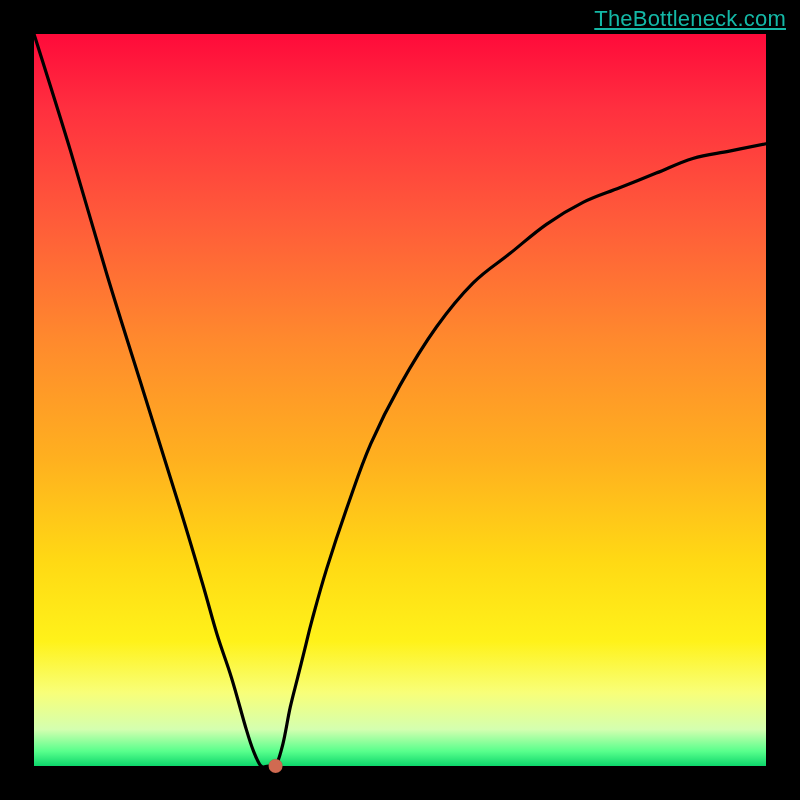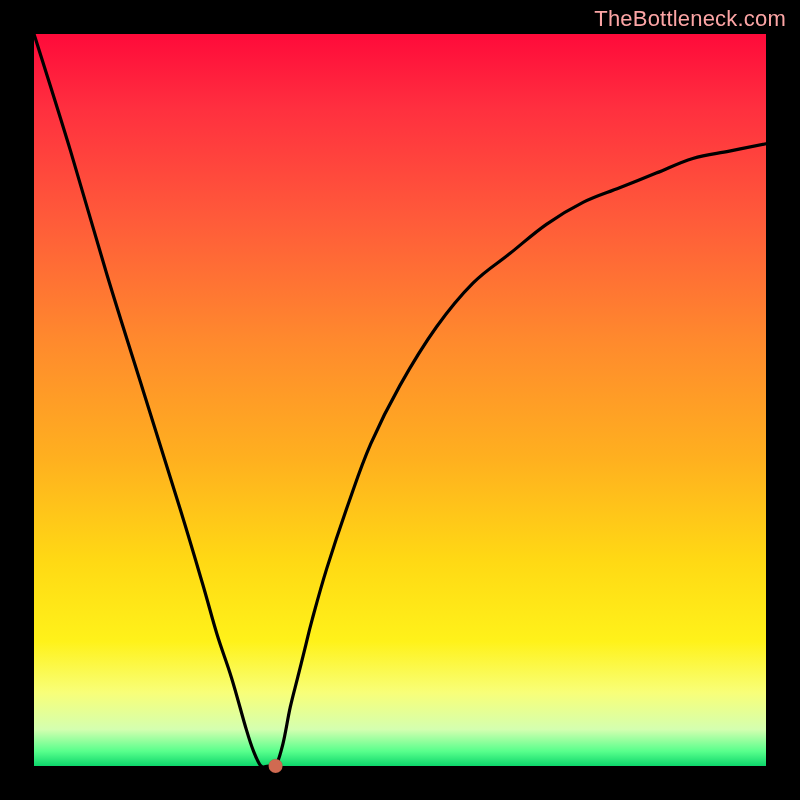--- a/index.html
+++ b/index.html
@@ -36,24 +36,25 @@
       #f8ff79 90%,
       #d4ffb0 95%,
       #58ff8c 98%,
       #0dd66b 100%
     );
   }
   .watermark {
     position: absolute;
     top: 6px;
     right: 14px;
-    color: #fca5a5;
+    color: #14b8a6;
     font-size: 22px;
     letter-spacing: 0.2px;
     user-select: none;
+    text-decoration: underline;
   }
   svg.curve {
     position: absolute;
     left: 0; top: 0;
     width: 732px; height: 732px;
     overflow: visible;
   }
 </style>
 </head>
 <body>

